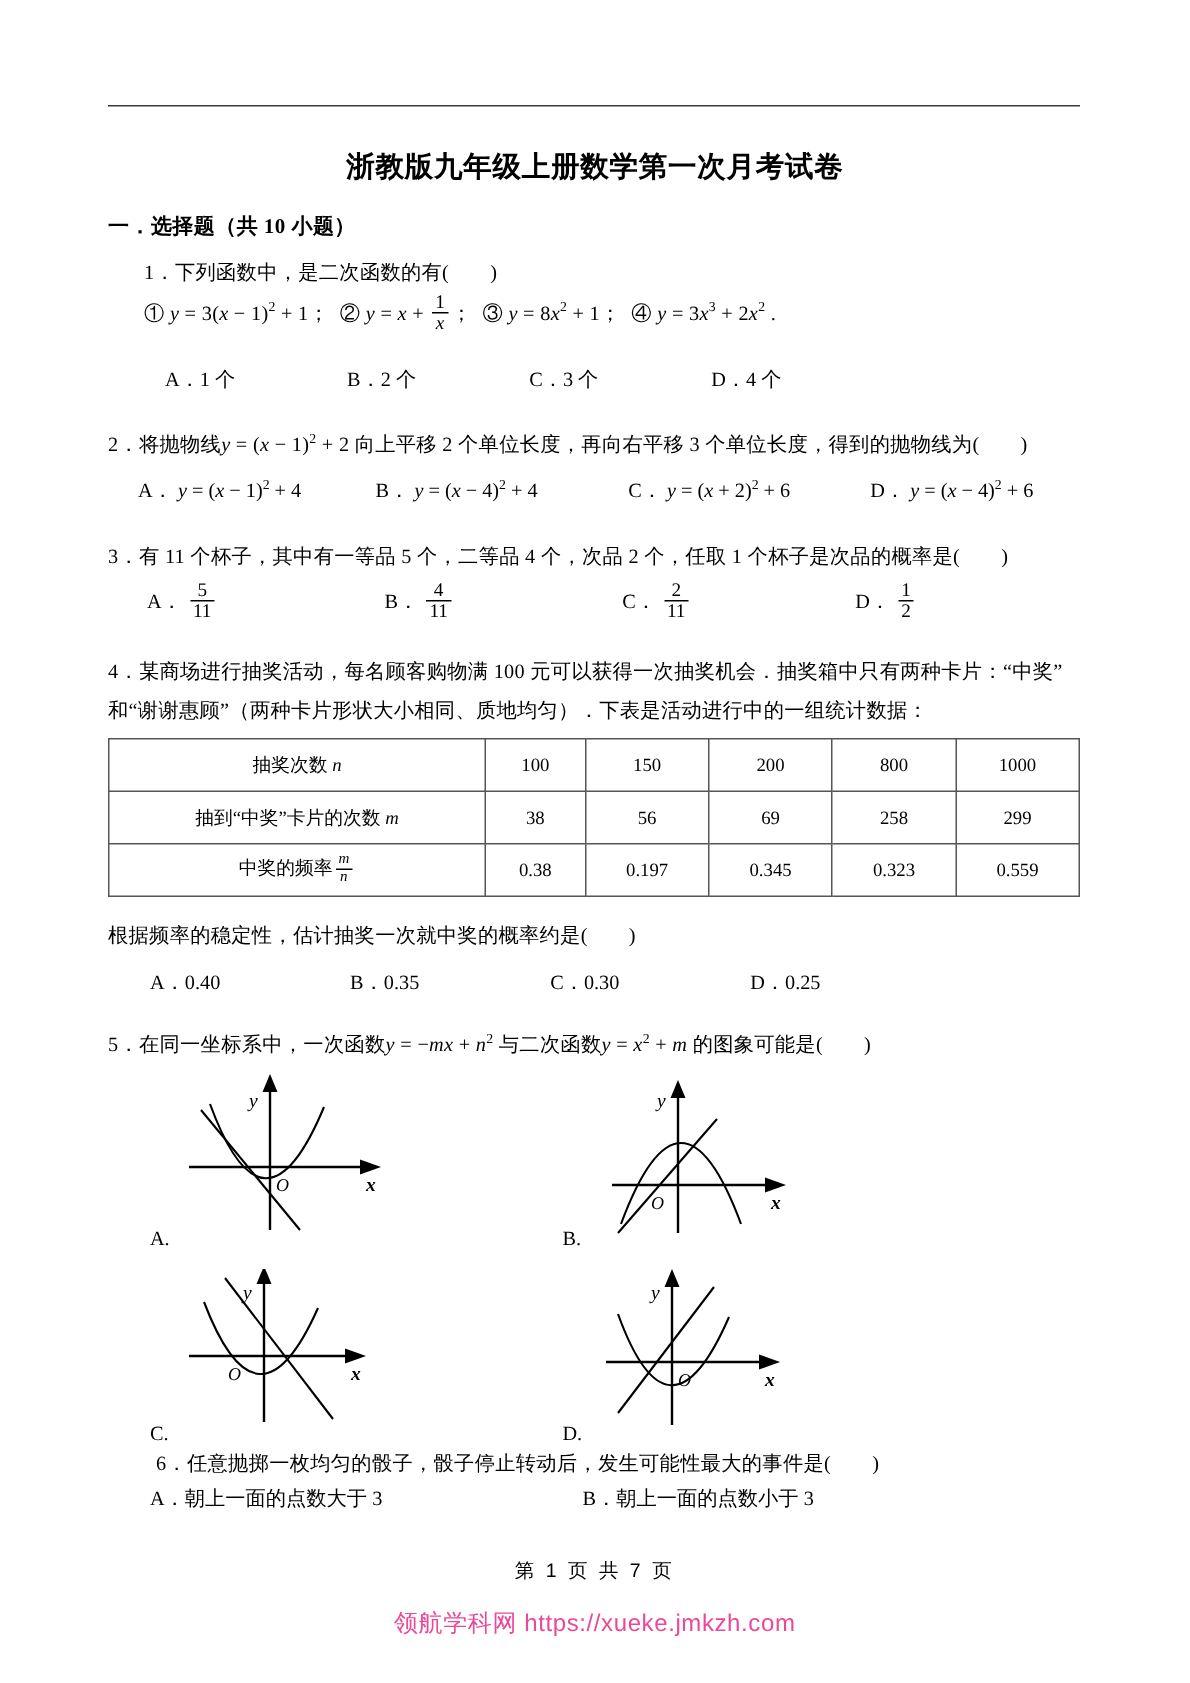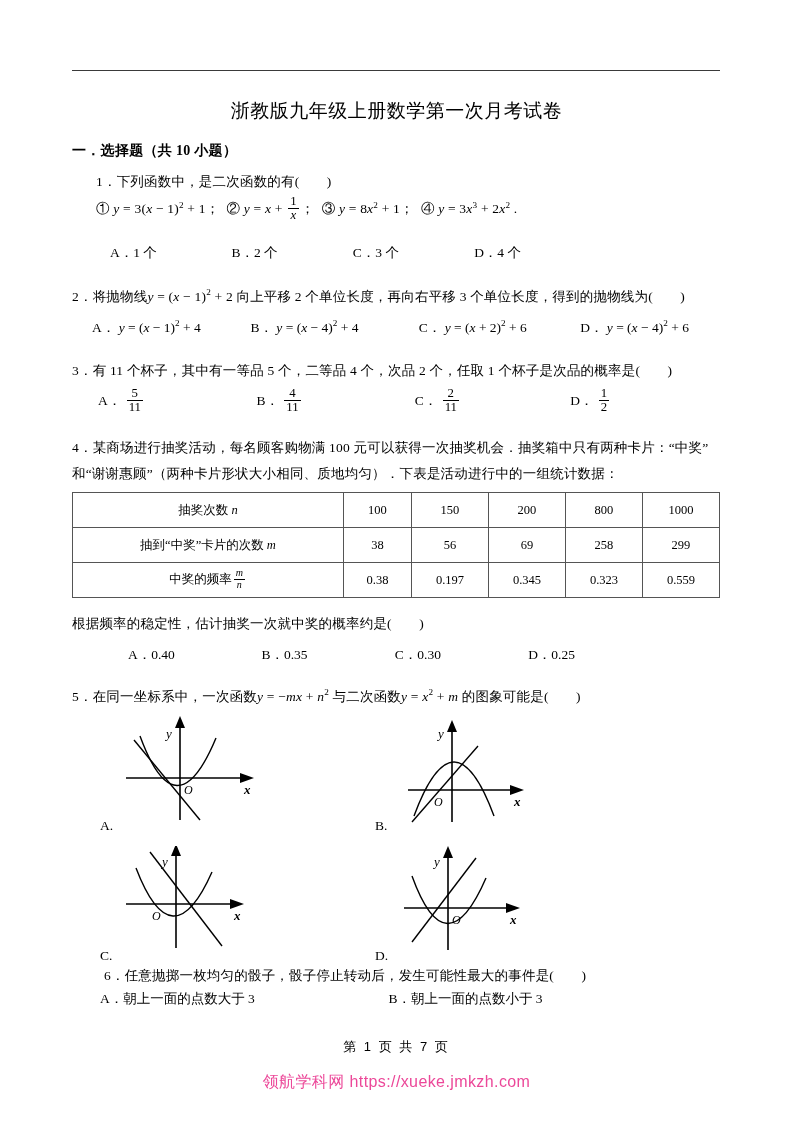--- a/index.html
+++ b/index.html
@@ -29,21 +29,21 @@
     height: 1px;
     background: #3a3a3a;
   }
   .doc-title {
     position: absolute;
     left: 0;
     top: 98px;
     width: 793px;
     text-align: center;
     font-family: "DejaVu Serif", "Liberation Serif", serif;
-    font-weight: normal;
+    font-weight: bold;
     font-size: 19px;
     letter-spacing: 0.5px;
   }
   .section-head {
     position: absolute;
     left: 72px;
     top: 142px;
     font-weight: bold;
     font-size: 14px;
     letter-spacing: 0.3px;
@@ -85,21 +85,21 @@
     left: 72px;
     top: 492px;
     width: 648px;
     border-collapse: collapse;
     font-size: 12.5px;
   }
   .stat-table td {
     border: 1px solid #555;
     text-align: center;
     vertical-align: middle;
-    padding: 6px 12px;
+    padding: 6px 2px;
     height: 22px;
   }
   .stat-table td.rowhead {
     width: 246px;
   }
   
   .fig-wrap {
     position: absolute;
   }
   .fig-label {
@@ -205,21 +205,21 @@
         <td>0.345</td>
         <td>0.323</td>
         <td>0.559</td>
       </tr>
     </tbody>
   </table>
 
   <div class="q" style="left:72px; top:614px; width:660px;">根据频率的稳定性，估计抽奖一次就中奖的概率约是(　　)</div>
 
   <div class="opts" style="left:100px; top:646px;">
-    <span class="opt" style="width:130px;margin-left:28px;">A．0.40</span>
+    <span class="opt" style="width:130px;">A．0.40</span>
     <span class="opt" style="width:130px;">B．0.35</span>
     <span class="opt" style="width:130px;">C．0.30</span>
     <span class="opt">D．0.25</span>
   </div>
 
   <div class="q" style="left:72px; top:686px; width:680px;">
     <span>5．在同一坐标系中，一次函数</span><span class="mi">y</span> <span class="mn">=</span> <span class="mn">−</span><span class="mi">mx</span> <span class="mn">+</span> <span class="mi">n</span><sup class="en">2</sup> <span>与二次函数</span><span class="mi">y</span> <span class="mn">=</span> <span class="mi">x</span><sup class="en">2</sup> <span class="mn">+</span> <span class="mi">m</span> <span>的图象可能是(　　)</span>
   </div>
 
   <div class="fig-wrap" style="left:118px; top:716px;">

